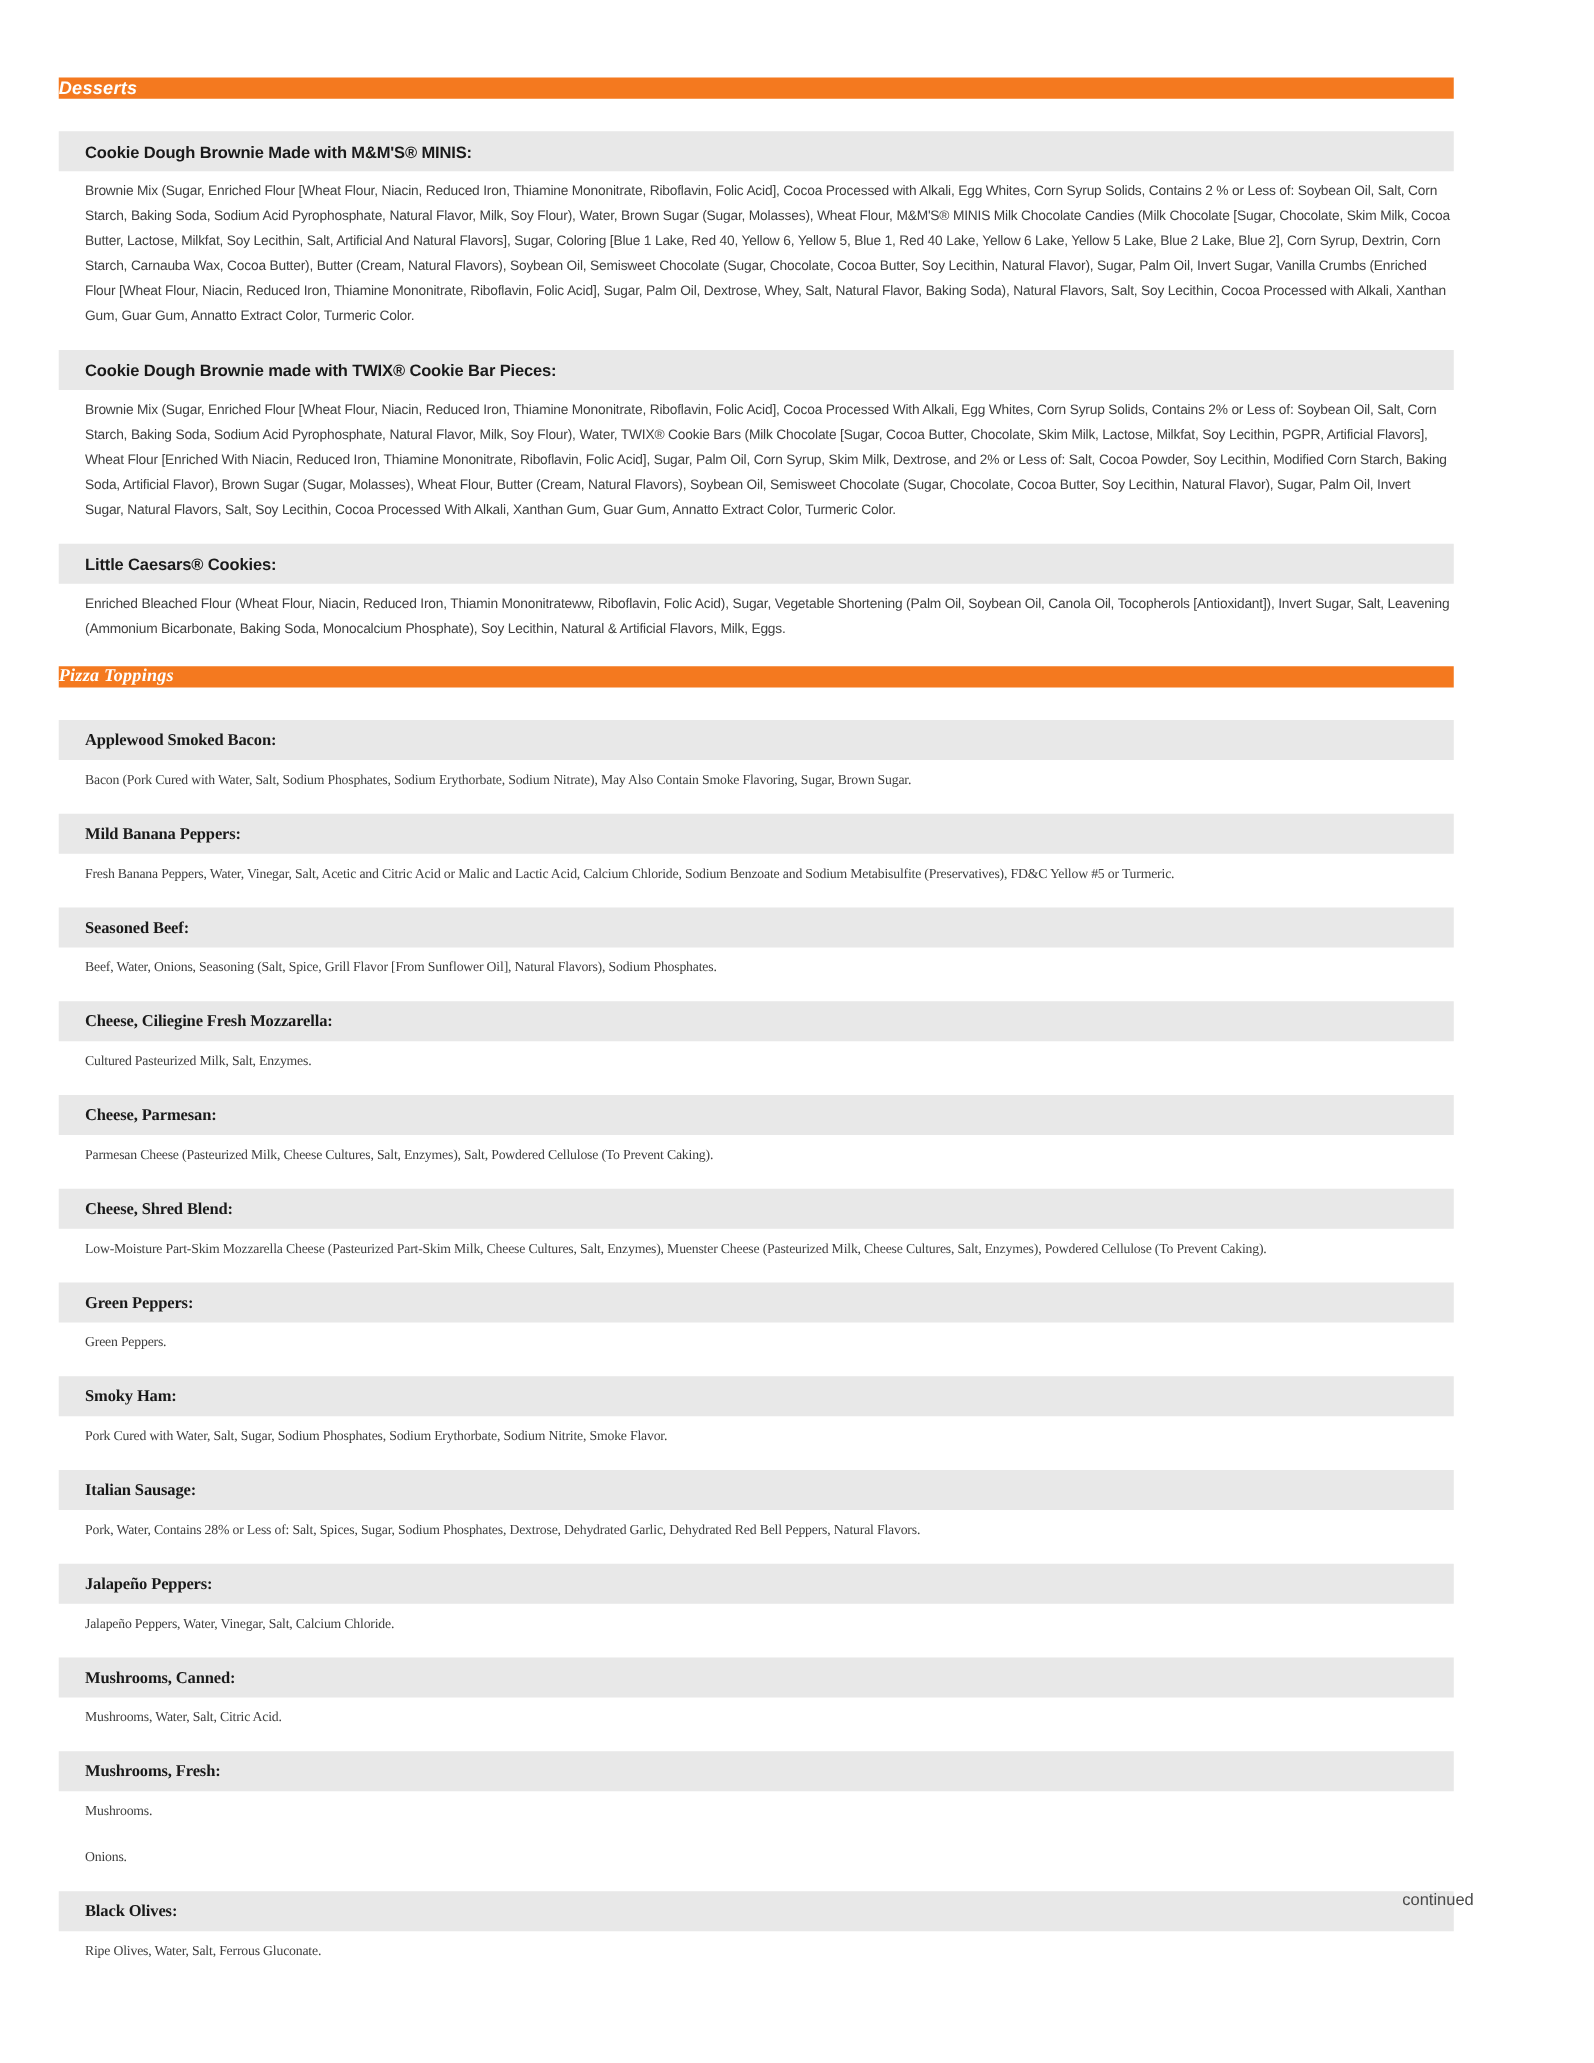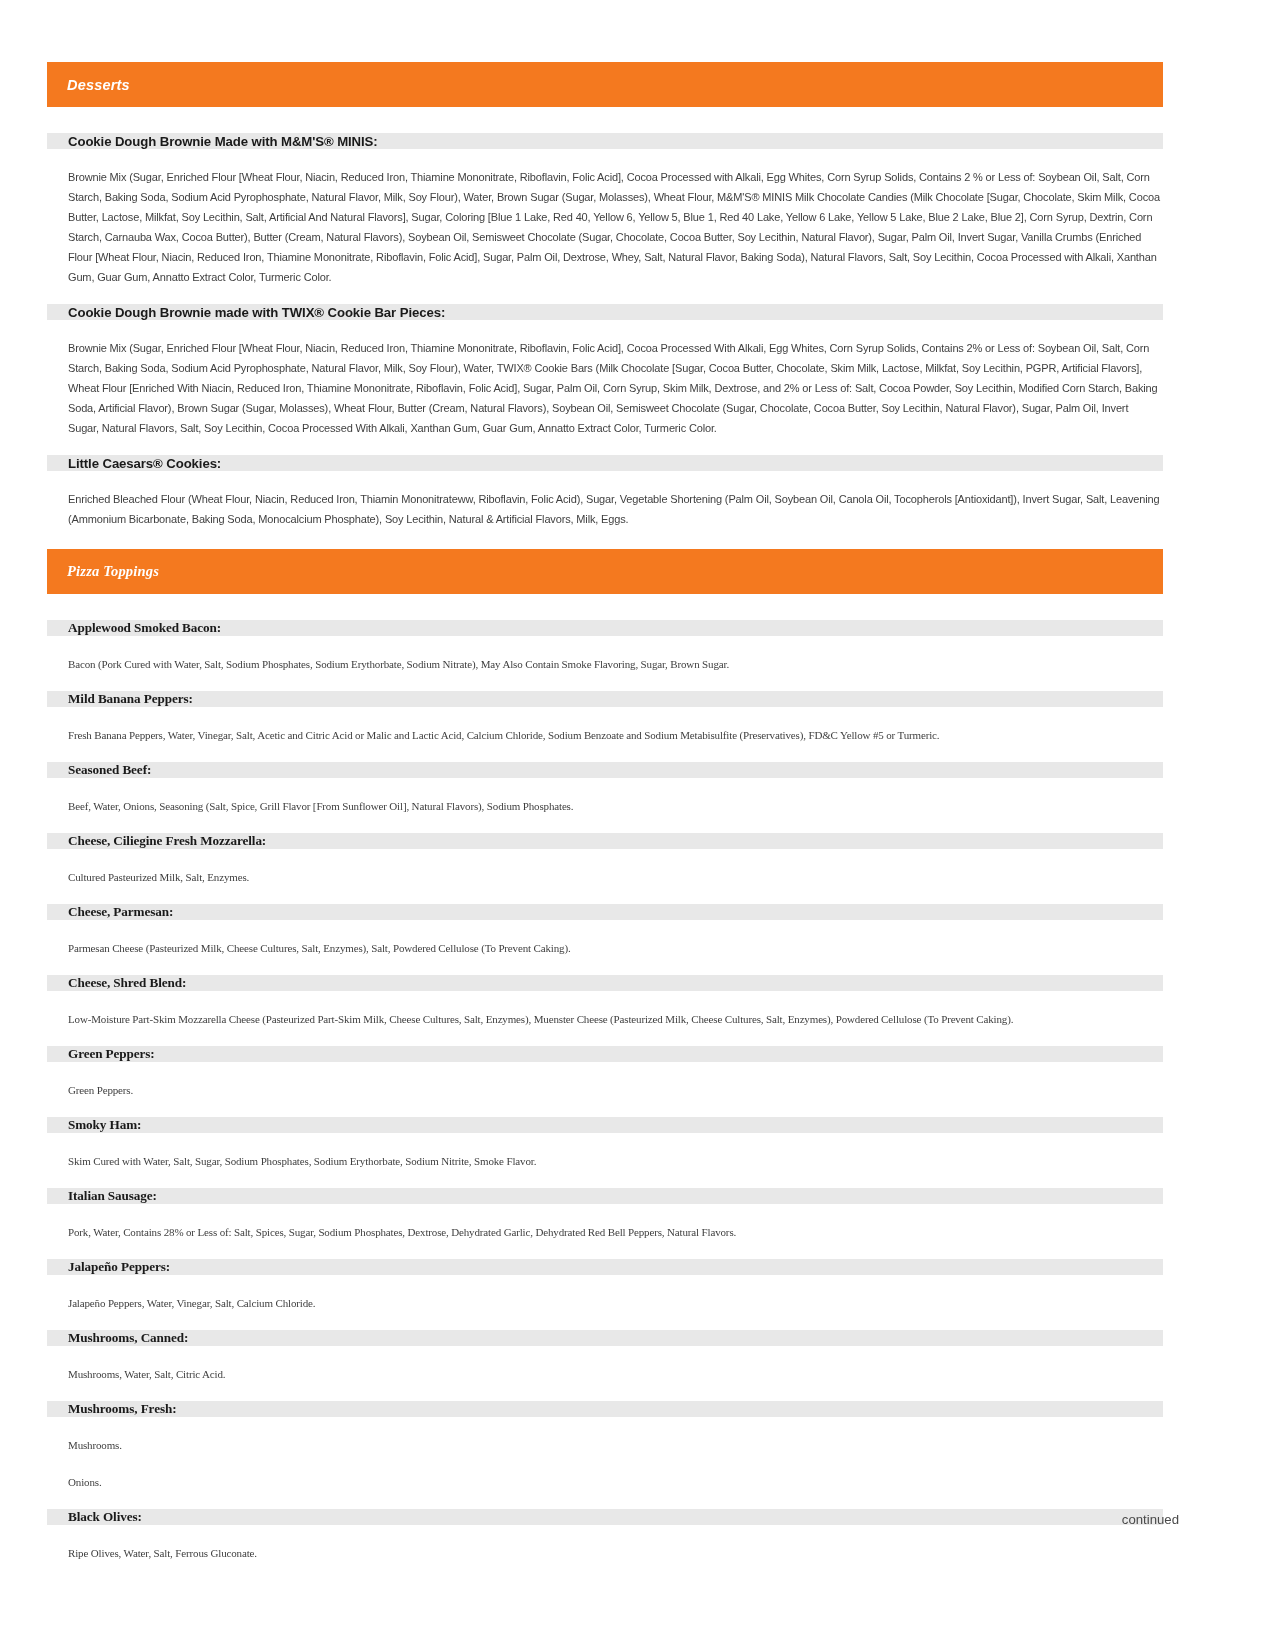--- a/index.html
+++ b/index.html
@@ -18,43 +18,42 @@
   }
   .content {
     padding: 62px 112px 0 47px;
   }
   .section + .section {
     margin-top: 20px;
     font-family: Liberation Serif, serif;
   }
   .section-header {
     background: #F4791F;
-    height: 45px;
+    height: 17px;
     display: flex;
     align-items: center;
-    padding-left: 20px;
     margin-bottom: 26px;
   }
   .section-title {
     color: #ffffff;
     font-weight: bold;
     font-style: italic;
     font-size: 14.5px;
     letter-spacing: 0.2px;
   }
   .item {
     margin-bottom: 17px;
   }
   .item-header {
     background: #E8E8E8;
-    height: 16px;
+    height: 32px;
     display: flex;
     align-items: center;
     padding-left: 21px;
-    margin-bottom: 18px;
+    margin-bottom: 6px;
   }
   .item-name {
     font-weight: bold;
     font-size: 13.2px;
     color: #1a1a1a;
     letter-spacing: -0.1px;
   }
   .item-ingredients {
     font-size: 11px;
     line-height: 20px;
@@ -155,21 +154,21 @@
     <div class="item-header">
       <span class="item-name">Green Peppers:</span>
     </div>
     <p class="item-ingredients">Green Peppers.</p>
   </div>
 
   <div class="item">
     <div class="item-header">
       <span class="item-name">Smoky Ham:</span>
     </div>
-    <p class="item-ingredients">Skim Cured with Water, Salt, Sugar, Sodium Phosphates, Sodium Erythorbate, Sodium Nitrite, Smoke Flavor.</p>
+    <p class="item-ingredients">Pork Cured with Water, Salt, Sugar, Sodium Phosphates, Sodium Erythorbate, Sodium Nitrite, Smoke Flavor.</p>
   </div>
 
   <div class="item">
     <div class="item-header">
       <span class="item-name">Italian Sausage:</span>
     </div>
     <p class="item-ingredients">Pork, Water, Contains 28% or Less of: Salt, Spices, Sugar, Sodium Phosphates, Dextrose, Dehydrated Garlic, Dehydrated Red Bell Peppers, Natural Flavors.</p>
   </div>
 
   <div class="item">

